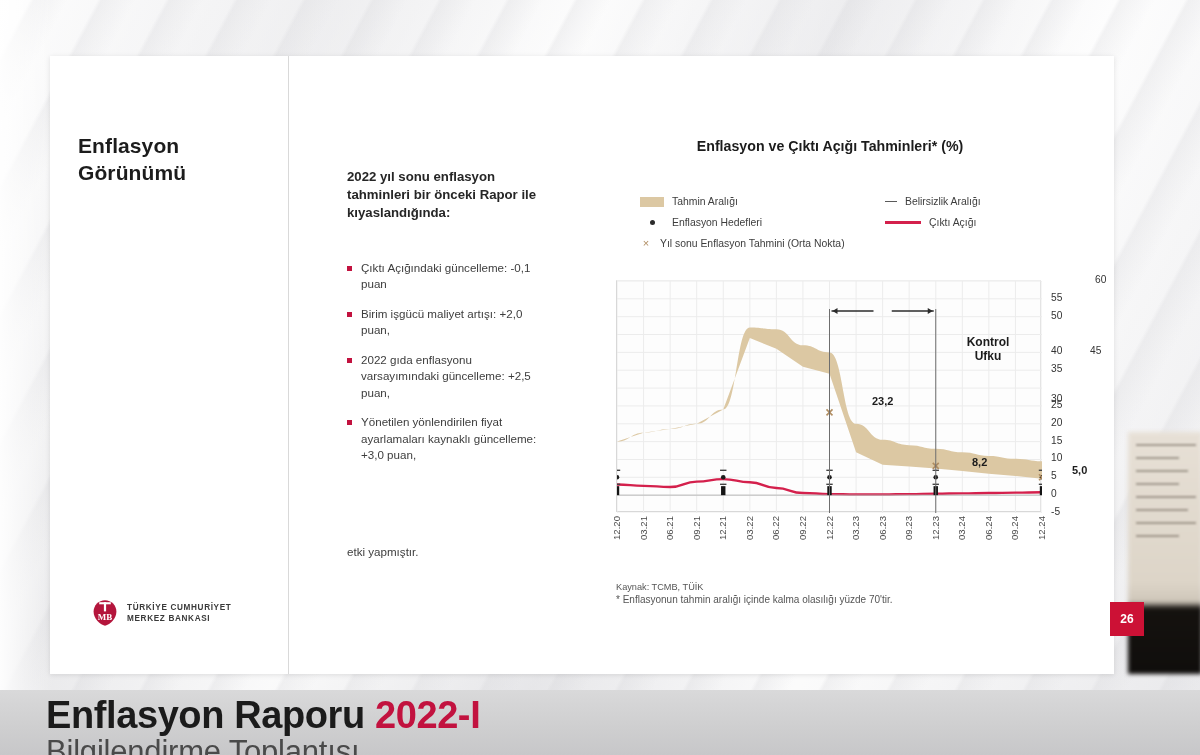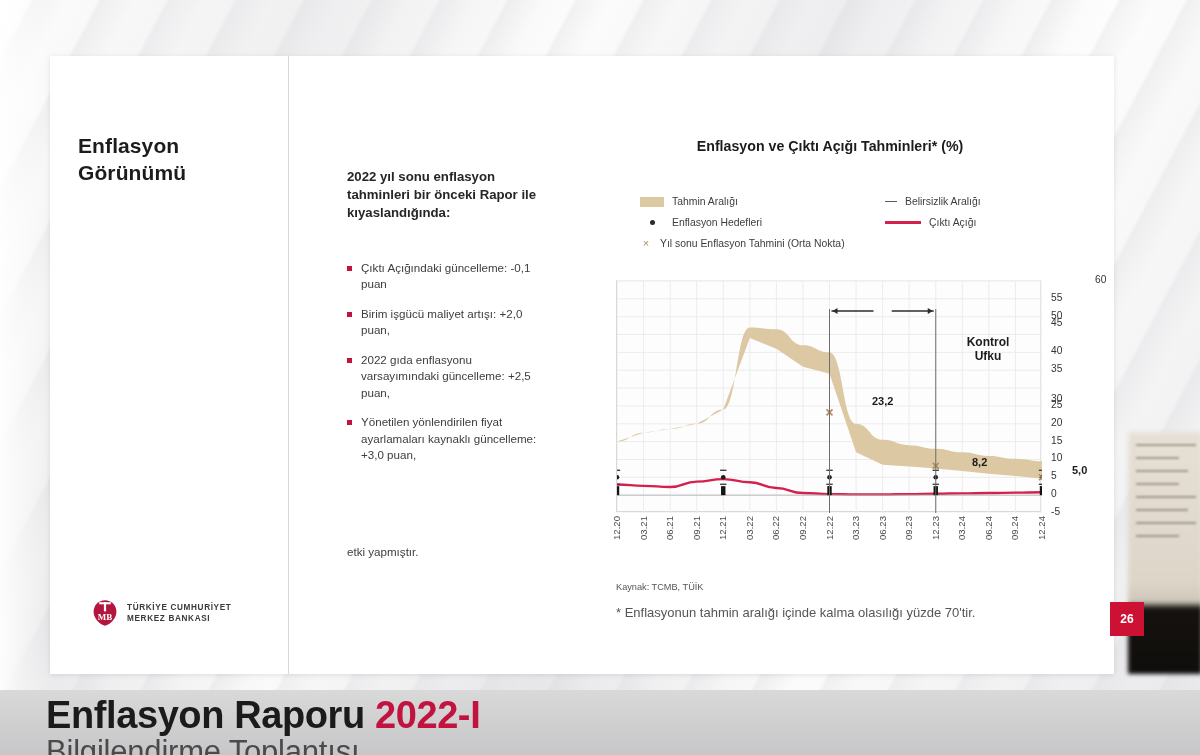--- a/index.html
+++ b/index.html
@@ -130,21 +130,21 @@
   .annot { position: absolute; font-size: 11px; font-weight: bold; color: #1c1c1c; }
   #kontrol-label {
     position: absolute; left: 338px; top: 54px; width: 66px; text-align: center;
     font-size: 12px; font-weight: bold; color: #1c1c1c; line-height: 1.2;
   }
 
   #src-note {
     position: absolute; left: 70px; top: 526px; font-size: 9.2px; color: #555;
   }
   #star-note {
-    position: absolute; left: 70px; top: 549px; font-size: 13px; color: #555;
+    position: absolute; left: 70px; top: 538px; font-size: 10px; color: #555;
   }
   #page-badge {
     position: absolute; left: 564px; top: 546px; width: 34px; height: 34px;
     background: #cc1135; color: #fff; font-size: 12px; font-weight: bold;
     display: flex; align-items: center; justify-content: center;
   }
 
   
   #banner {
     position: absolute; left: 0; top: 690px; width: 1200px; height: 65px;
@@ -336,21 +336,21 @@
       <span class="annot" style="left:255px; top:114px;">23,2</span>
       <span class="annot" style="left:355px; top:175px;">8,2</span>
       <span class="annot" style="left:455px; top:183px;">5,0</span>
       <span id="kontrol-label">Kontrol Ufku</span>
     </div>
 
     <div id="ytick-col">
         <div class="ytick" style="top: 6px; padding-left: 44px;">60</div>
         <div class="ytick" style="top: 23.8462px;">55</div>
         <div class="ytick" style="top: 41.6923px;">50</div>
-        <div class="ytick" style="top: 49px;">45</div>
+        <div class="ytick" style="top: 77px; margin-left: 39px;">45</div>
         <div class="ytick" style="top: 77.3846px;">40</div>
         <div class="ytick" style="top: 95.2308px;">35</div>
         <div class="ytick" style="top: 113.077px; margin-top: 12px;">30</div>
         <div class="ytick" style="top: 130.923px;">25</div>
         <div class="ytick" style="top: 148.769px;">20</div>
         <div class="ytick" style="top: 166.615px;">15</div>
         <div class="ytick" style="top: 184.462px;">10</div>
         <div class="ytick" style="top: 202.308px;">5</div>
         <div class="ytick" style="top: 220.154px;">0</div>
         <div class="ytick" style="top: 238px;">-5</div>

